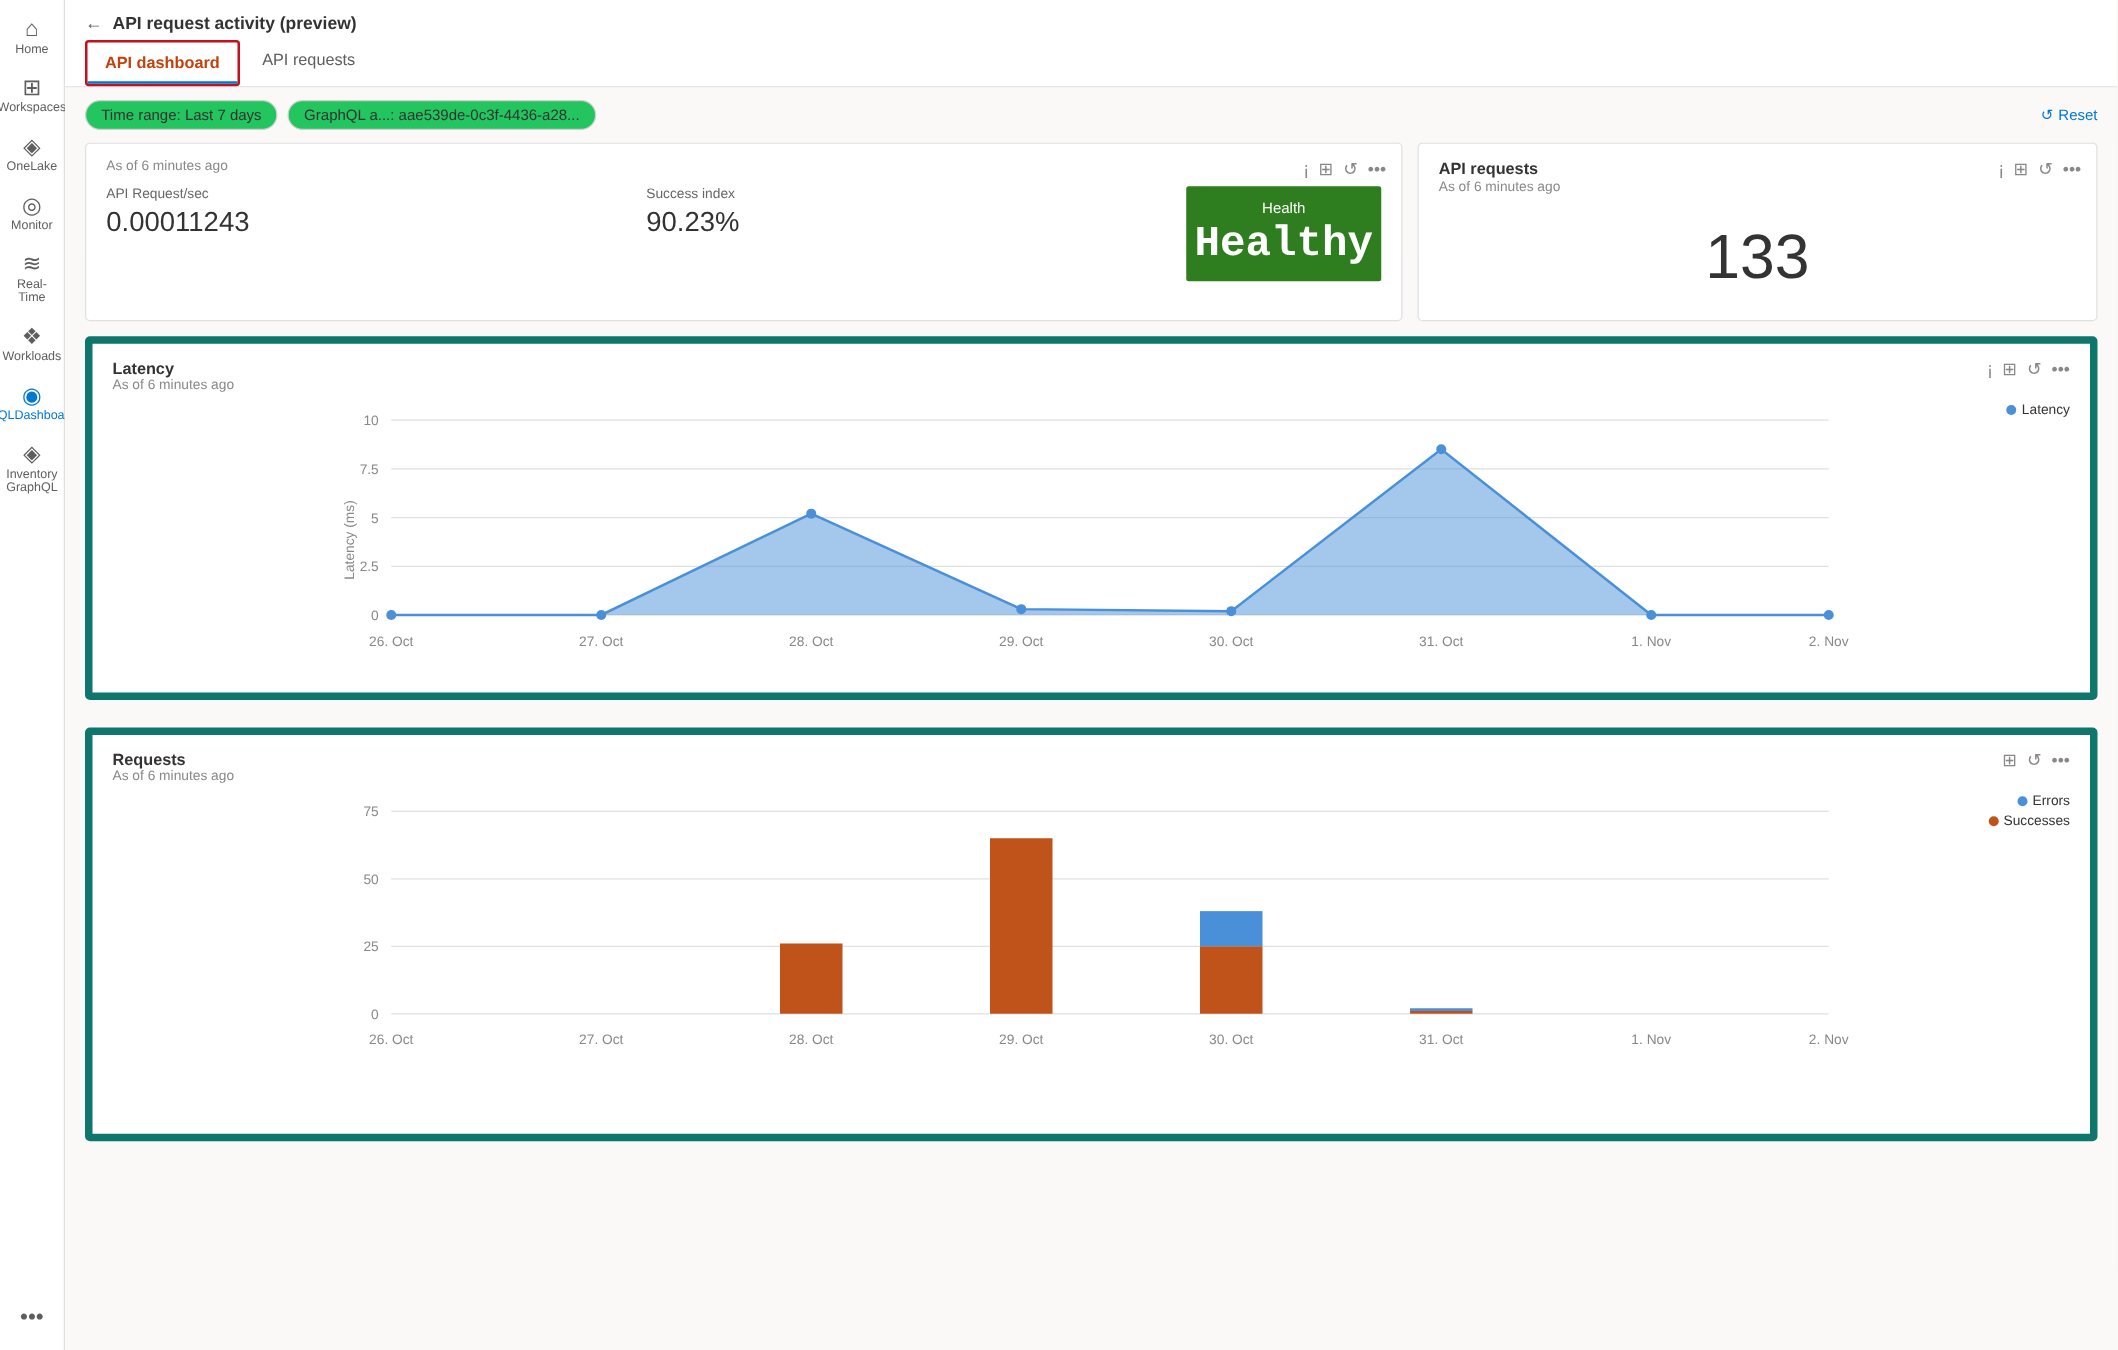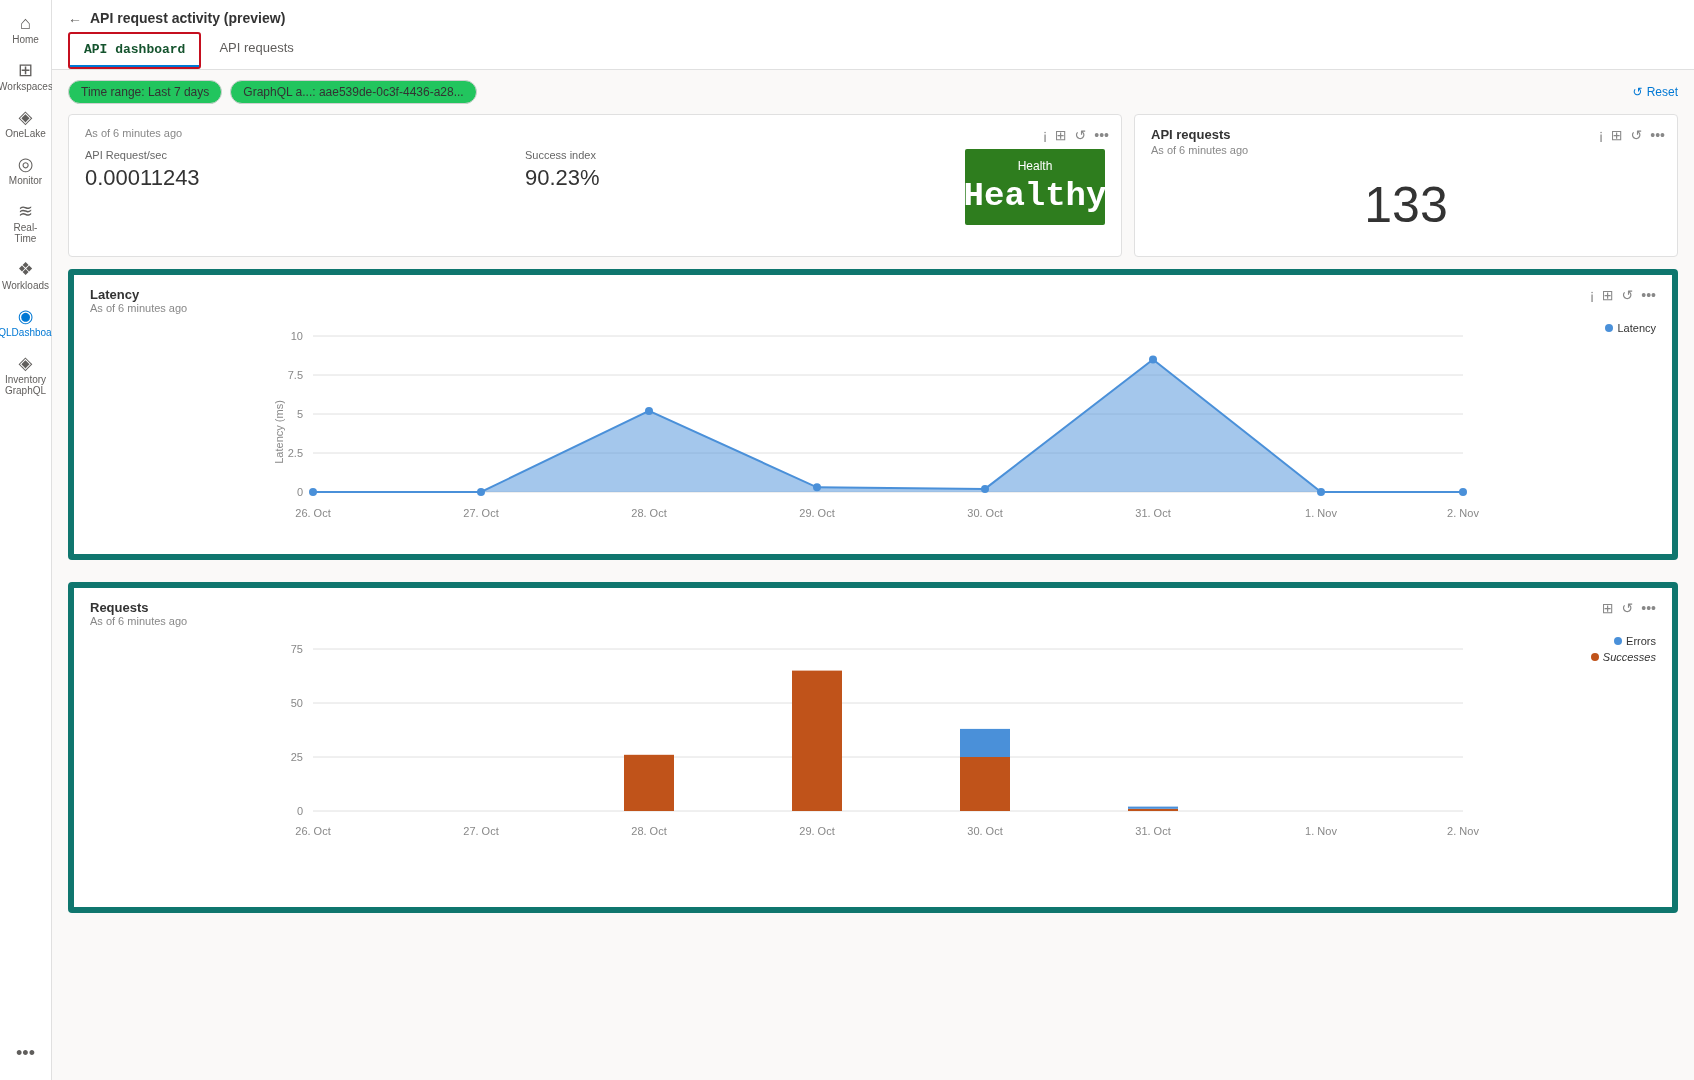--- a/index.html
+++ b/index.html
@@ -165,21 +165,21 @@
       font-size: 11px;
       color: #666;
       margin-bottom: 4px;
     }
     .metric-value {
       font-size: 22px;
       font-weight: 300;
       color: #333;
     }
     .health-badge {
-      width: 140px;
+      width: 156px;
       background: #2e7d1e;
       color: #fff;
       display: flex;
       flex-direction: column;
       align-items: center;
       justify-content: center;
       padding: 10px;
       border-radius: 2px;
     }
     .health-badge-label {
@@ -297,21 +297,21 @@
 
 <div class="main">
 
   <div class="header">
     <div class="header-title">
       <span class="back-btn">←</span>
       <span>API request activity (preview)</span>
     </div>
     <div class="tabs">
       <div style="border:2px solid #c50f1f; border-radius:3px; margin-right:4px;">
-        <div class="tab" style="color:#14532d; font-weight:600; border-bottom: 2px solid #0078d4; font-family: Liberation Mono, monospace;">API dashboard</div>
+        <div class="tab" style="color:#c2410c; font-weight:600; border-bottom: 2px solid #0078d4;">API dashboard</div>
       </div>
       <div class="tab">API requests</div>
     </div>
   </div>
 
   <div class="filter-bar">
     <div class="filter-pill">Time range: Last 7 days</div>
     <div class="filter-pill">GraphQL a...: aae539de-0c3f-4436-a28...</div>
     <div class="reset-btn">
       <span>↺</span>
@@ -433,21 +433,21 @@
           <span class="icon-btn">•••</span>
         </div>
       </div>
       <div class="chart-area" style="position:relative;">
 
         <div style="position:absolute;top:0;right:0;font-size:11px;display:flex;flex-direction:column;gap:4px;align-items:flex-end;">
           <div style="display:flex;align-items:center;gap:4px;">
             <span style="display:inline-block;width:8px;height:8px;background:#4a90d9;border-radius:50%;"></span>
             <span>Errors</span>
           </div>
-          <div style="display:flex;align-items:center;gap:4px;font-style:italic;">
+          <div style="display:flex;align-items:center;gap:4px;">
             <span style="display:inline-block;width:8px;height:8px;background:#c0531a;border-radius:50%;"></span>
             <span>Successes</span>
           </div>
         </div>
 
         <svg width="100%" height="260" viewBox="0 0 1200 260" style="display:block;">
 
           <text x="30" y="18" font-size="11" fill="#888" text-anchor="end">75</text>
           <text x="30" y="72" font-size="11" fill="#888" text-anchor="end">50</text>
           <text x="30" y="126" font-size="11" fill="#888" text-anchor="end">25</text>

